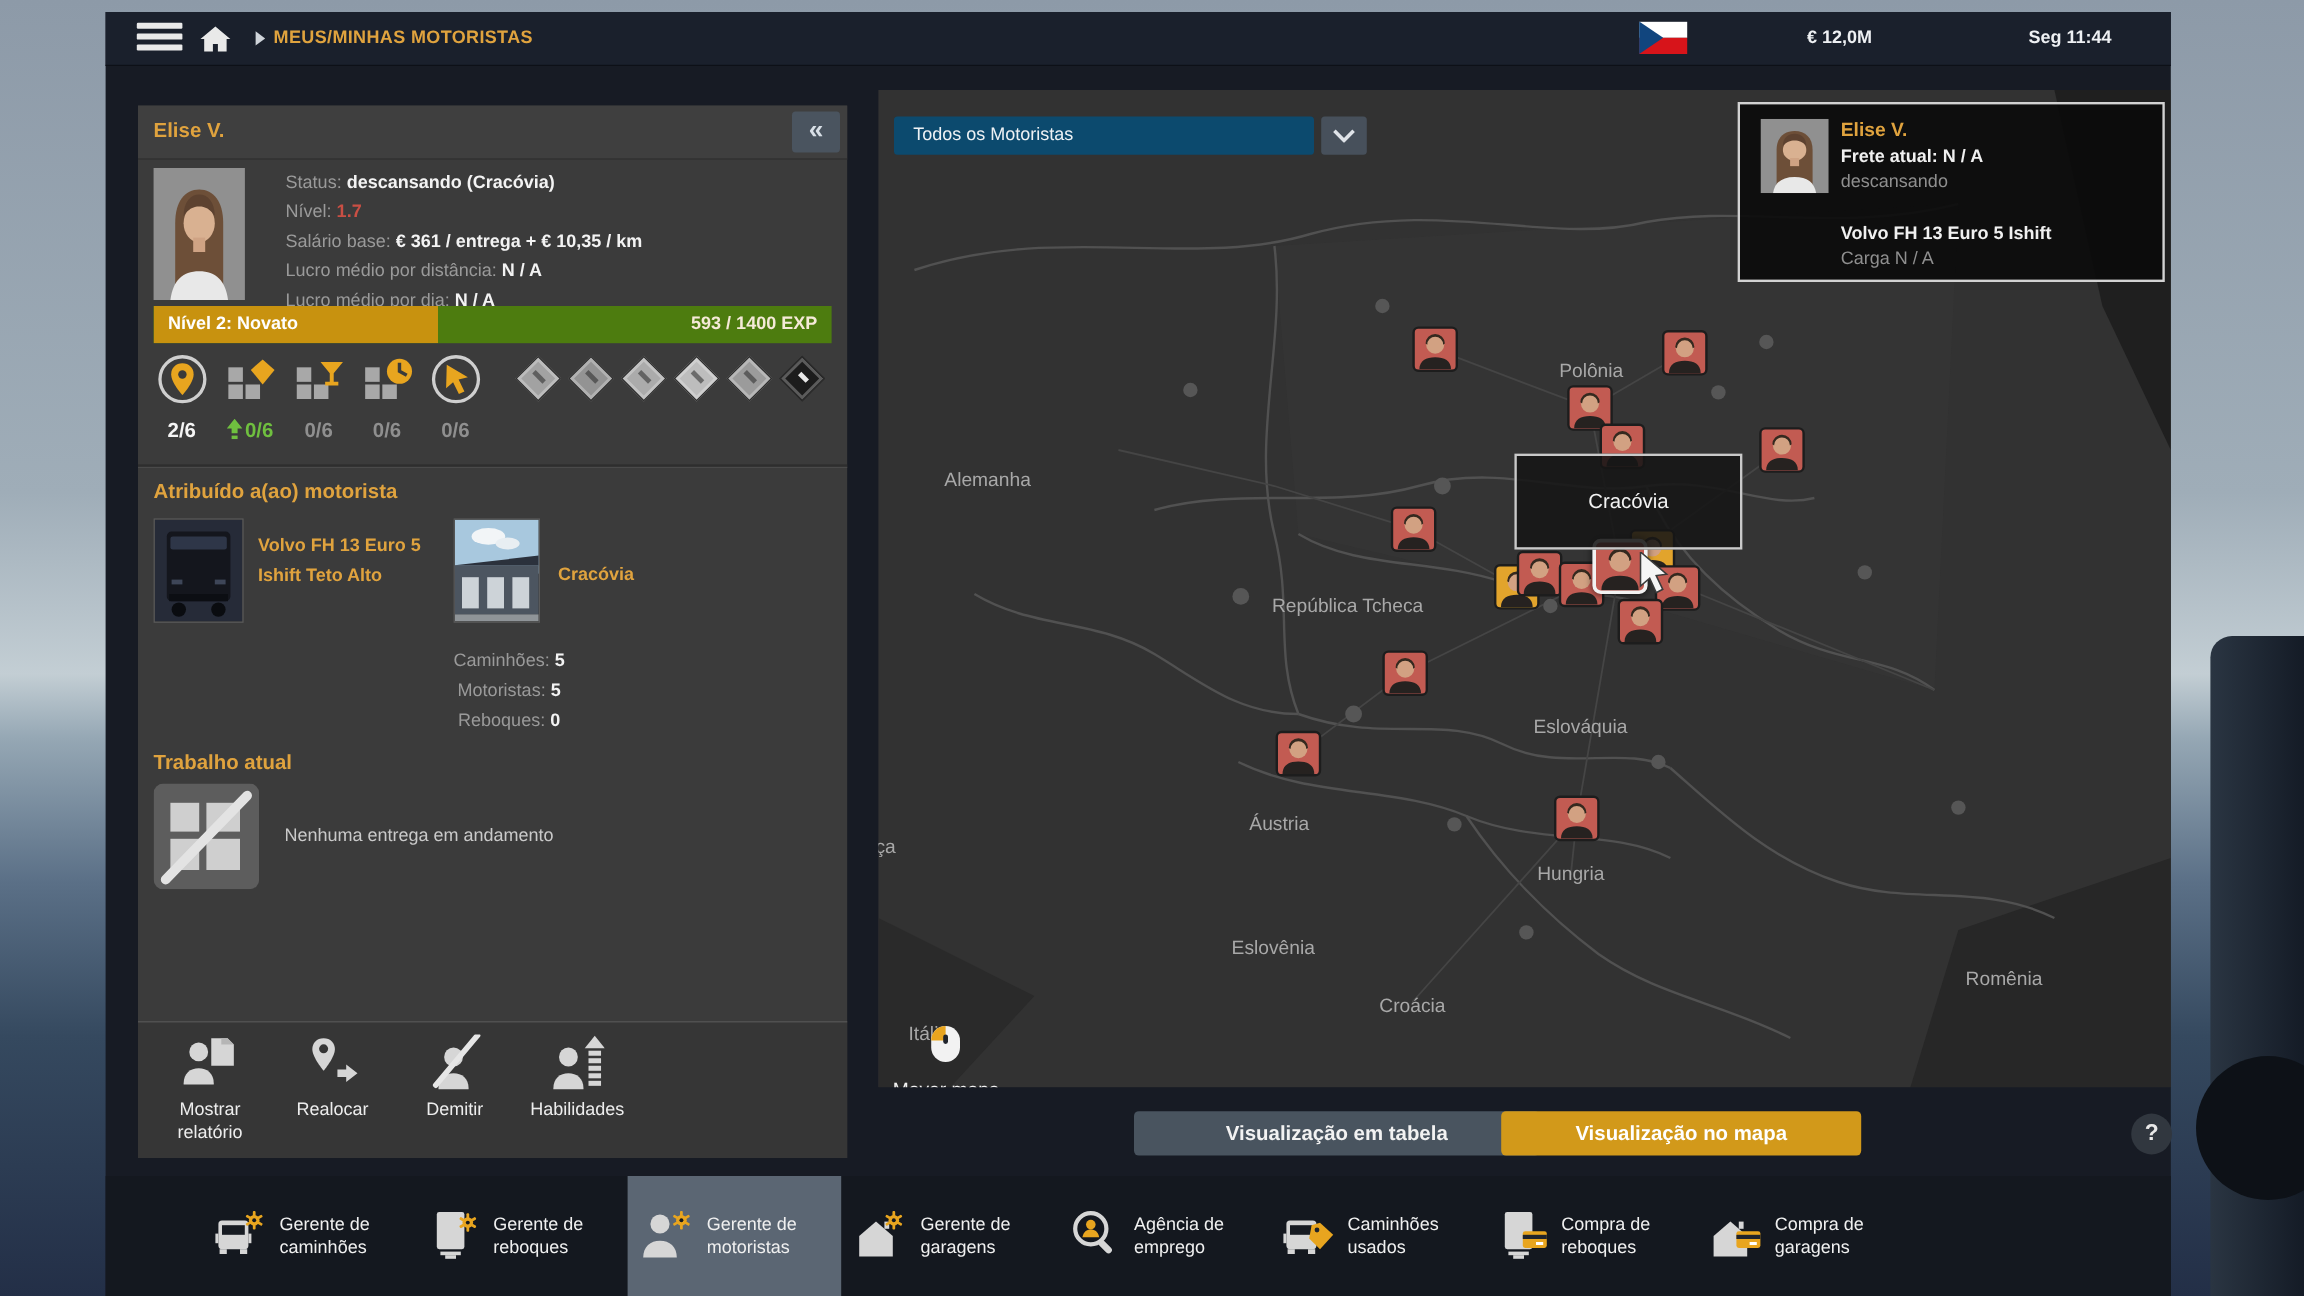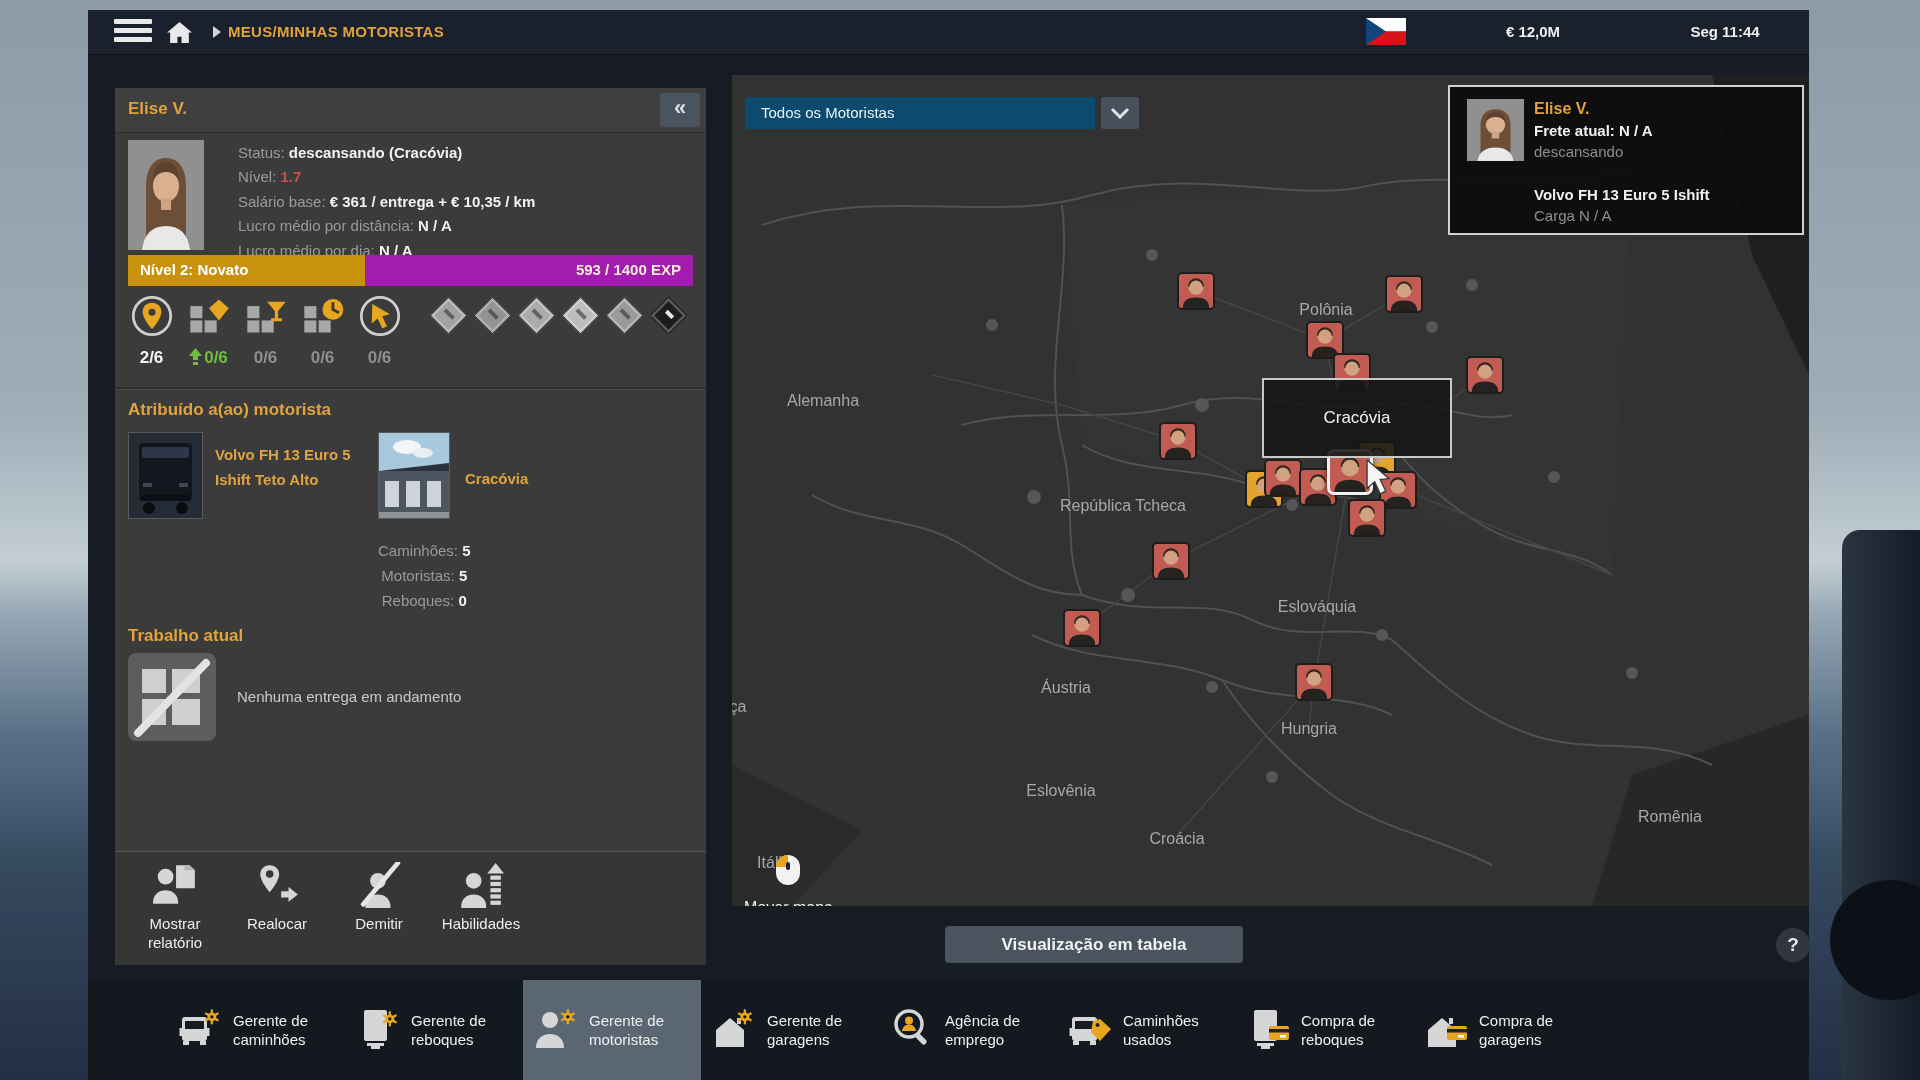--- a/index.html
+++ b/index.html
@@ -23,21 +23,21 @@
   .panel{position:absolute;left:115px;top:88px;width:591px;height:877px;background:#3b3b3b;}
   .panel-head{position:absolute;left:0;top:0;width:100%;height:44px;background:#3f3f3f;border-bottom:1px solid #2d2d2d;}
   .panel-title{position:absolute;left:13px;top:11px;color:#e0a33e;font-size:17px;font-weight:700;}
   .collapse-btn{position:absolute;right:6px;top:5px;width:40px;height:34px;background:#4a545f;border-radius:3px;color:#d8dfe6;
     font-size:22px;font-weight:700;text-align:center;line-height:30px;cursor:pointer;}
   .portrait{position:absolute;left:13px;top:52px;width:76px;height:110px;overflow:hidden;background:#8e8e8e;}
   .info-block{position:absolute;left:123px;top:53px;font-size:15px;line-height:24.4px;}
   .lbl{color:#9a9a9a;}
   .val{color:#f3f3f3;font-weight:700;}
   .val.red{color:#c94f44;}
-  .exp-bar{position:absolute;left:13px;top:167px;width:565px;height:31px;background:#a21caf;overflow:hidden;}
+  .exp-bar{position:absolute;left:13px;top:167px;width:565px;height:31px;background:#4d7c0f;overflow:hidden;}
   .exp-fill{position:absolute;left:0;top:0;height:100%;background:#c8920f;}
   .exp-level{position:absolute;left:12px;top:6px;color:#fff;font-size:15px;font-weight:700;}
   .exp-count{position:absolute;right:12px;top:6px;color:#f5ead8;font-size:15px;font-weight:700;}
   .skills-row{position:absolute;left:13px;top:206px;display:flex;gap:10px;}
   .skill{width:47px;text-align:center;}
   .skill-count{margin-top:6px;font-size:17px;font-weight:700;color:#8f8f8f;display:flex;justify-content:center;gap:2px;}
   .skill-count.active{color:#f5f5f5;}
   .skill-count.up{color:#6fbf3f;}
   .adr-row{position:absolute;right:24px;top:214px;display:flex;gap:17px;}
   .adr{width:25px;height:25px;transform:rotate(45deg);border:1.5px solid #2c2c2c;box-shadow:inset 0 0 0 2.5px rgba(255,255,255,.28);position:relative;}
@@ -72,21 +72,21 @@
     display:flex;align-items:center;justify-content:center;cursor:pointer;}
   .drv-card{position:absolute;left:716px;top:10px;width:352px;height:146px;background:rgba(10,10,10,.9);border:2px solid #d2d2d2;z-index:8;}
   .drv-card .photo{position:absolute;left:17px;top:12px;width:57px;height:62px;overflow:hidden;background:#1a1a1a;}
   .drv-card .nm{position:absolute;left:84px;top:13px;color:#e0a33e;font-size:16px;font-weight:700;}
   .drv-card .l2{position:absolute;left:84px;top:35px;color:#f0f0f0;font-size:15px;font-weight:700;}
   .drv-card .l3{position:absolute;left:84px;top:56px;color:#8f8f8f;font-size:15px;}
   .drv-card .l4{position:absolute;left:84px;top:99px;color:#f0f0f0;font-size:15px;font-weight:700;}
   .drv-card .l5{position:absolute;left:84px;top:120px;color:#8f8f8f;font-size:15px;}
   .move-map{position:absolute;left:12px;top:779px;display:flex;align-items:center;gap:9px;z-index:9;color:#f2f2f2;font-size:16px;cursor:pointer;flex-direction:column;}
   
-  .btn-table{position:absolute;left:945px;top:926px;width:298px;height:37px;background:#49545f;border-radius:4px;
+  .btn-table{position:absolute;left:945px;top:926px;width:338px;height:37px;background:#49545f;border-radius:4px;
     color:#f2f2f2;font-size:17px;font-weight:700;text-align:center;line-height:37px;cursor:pointer;}
   .btn-map{position:absolute;left:1251px;top:926px;width:300px;height:37px;background:#d2991a;border-radius:4px;
     color:#fff;font-size:17px;font-weight:700;text-align:center;line-height:37px;cursor:pointer;}
   .help-btn{position:absolute;left:1776px;top:928px;width:34px;height:34px;border-radius:50%;background:#31373f;
     color:#e8e8e8;font-size:19px;font-weight:700;text-align:center;line-height:34px;cursor:pointer;}
   
   .navbar{position:absolute;left:0;top:970px;width:1721px;height:100px;background:#14181f;display:flex;padding-left:79px;box-sizing:border-box;}
   .nav-item{width:178px;height:100%;display:flex;align-items:center;gap:10px;padding-left:10px;box-sizing:border-box;cursor:pointer;}
   .nav-item.sel{background:#5b6673;}
   .nav-item .nlbl{color:#f0f0f0;font-size:15px;line-height:1.3;}
@@ -643,14 +643,15 @@
             <rect x="1" y="1" width="24" height="30" rx="12" fill="#f2f2f2"></rect>
             <path d="M13 1a12 12 0 0 0-12 12h12z" fill="#e8a51f"></path>
             <rect x="11" y="8" width="4" height="8" rx="2" fill="#20242c"></rect>
           </svg>
       </span>
       <span>Mover mapa</span>
     </div>
   </div>
 
   <div class="btn-table">Visualização em tabela</div>
+  <div class="btn-map">Visualização no mapa</div>
   <div class="help-btn">?</div>
 </div>
 
 </body></html>

